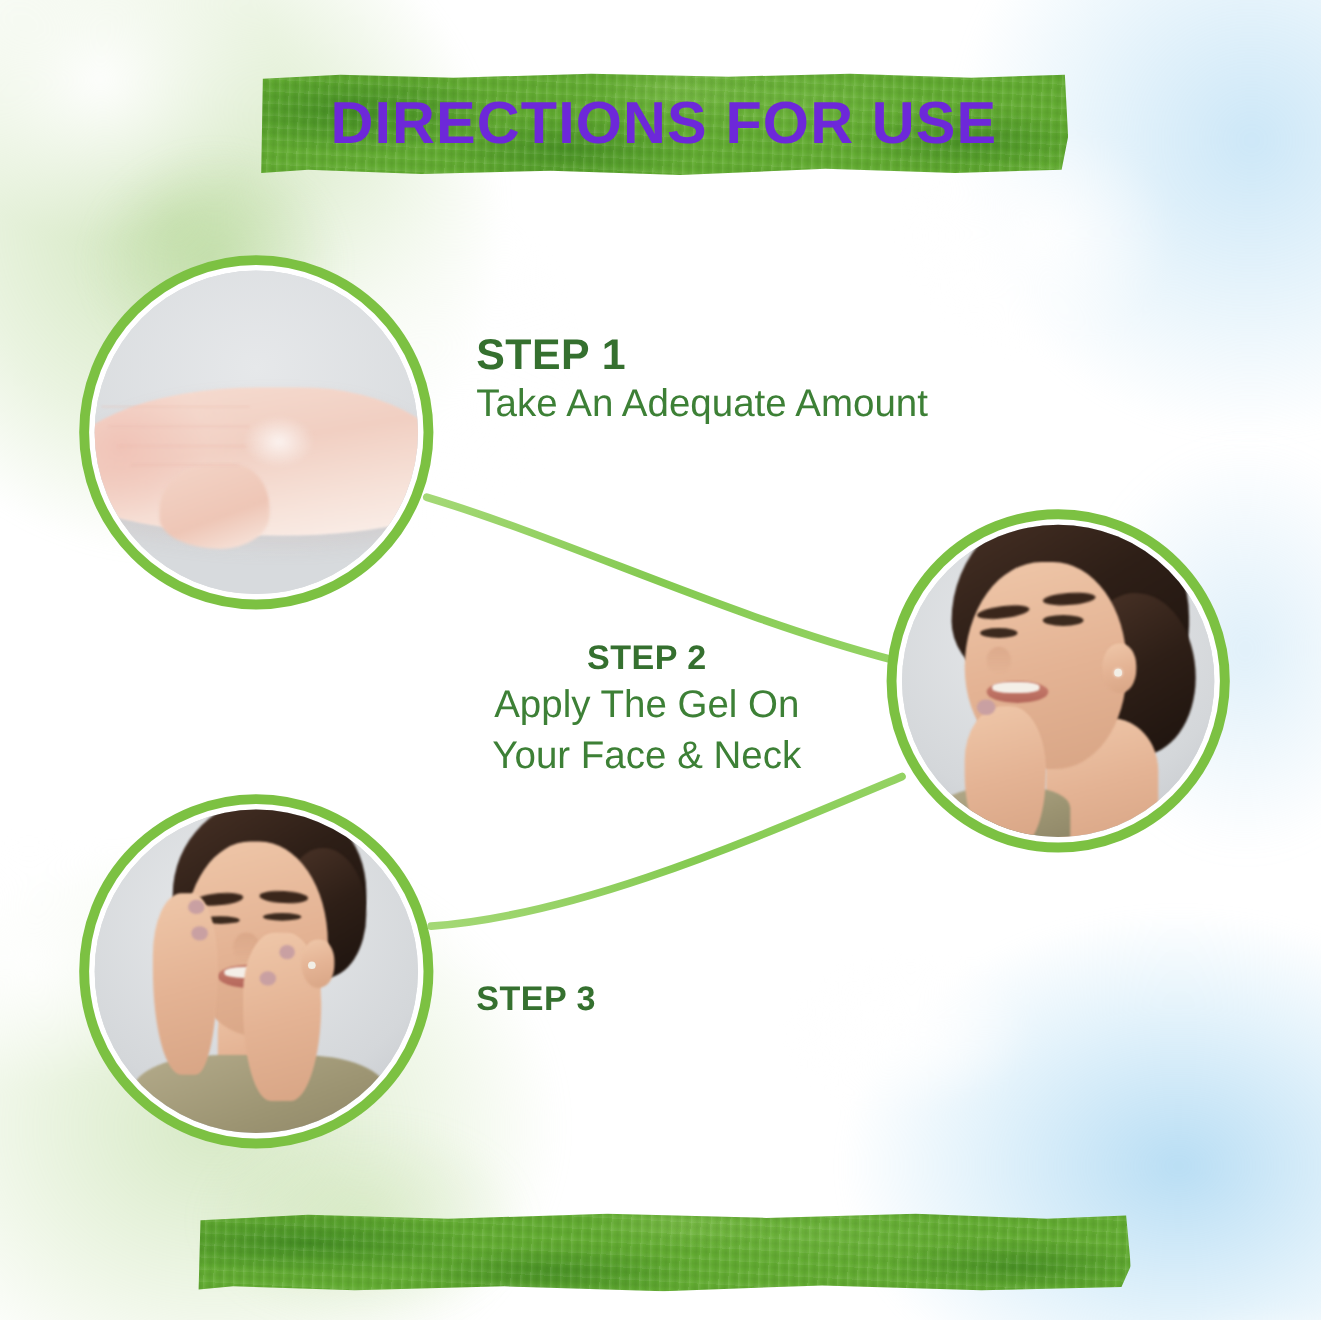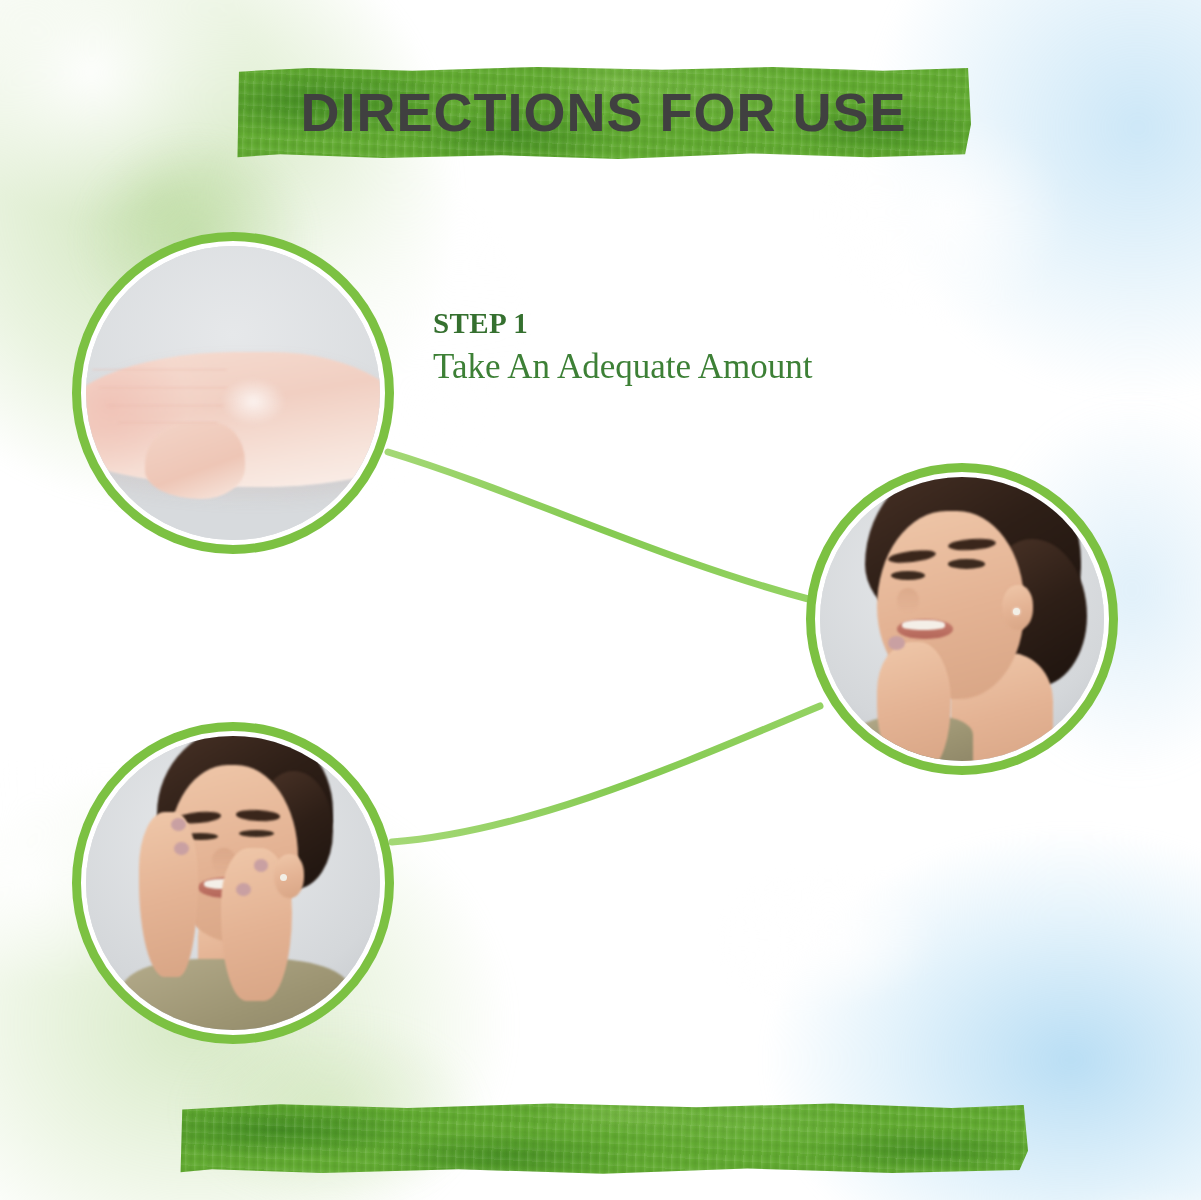--- a/index.html
+++ b/index.html
@@ -114,21 +114,21 @@
     content: "";
     position: absolute;
     left: 0; top: 0; right: 0; bottom: 0;
     background-image:
       repeating-linear-gradient(92deg, rgba(255,255,255,0.10) 0px, rgba(255,255,255,0) 3px, rgba(0,0,0,0.05) 6px, rgba(255,255,255,0) 9px),
       repeating-linear-gradient(3deg, rgba(255,255,255,0.08) 0px, rgba(255,255,255,0) 4px, rgba(0,0,0,0.04) 7px, rgba(255,255,255,0) 11px);
     opacity: 0.9;
   }
   .banner-text {
     position: relative;
-    color: #404040;
+    color: #6d28d9;
     font-weight: 700;
     white-space: nowrap;
     letter-spacing: 0.5px;
     text-align: center;
   }
 
   #title-banner {
     left: 236px; top: 66px;
     width: 735px; height: 94px;
   }
@@ -270,22 +270,22 @@
     font-weight: 700;
     color: #35702f;
     letter-spacing: 0.4px;
   }
   .step-desc {
     color: #3d8036;
     font-weight: 400;
   }
 
   #step-1-text { left: 433px; top: 303px; text-align: left; }
-  #step-1-text .step-label { font-size: 29px; line-height: 40px; font-family: Liberation Serif, serif; }
-  #step-1-text .step-desc  { font-size: 35px; line-height: 47px; font-family: Liberation Serif, serif; }
+  #step-1-text .step-label { font-size: 39px; line-height: 40px; }
+  #step-1-text .step-desc  { font-size: 35px; line-height: 47px; }
 
   #step-2-text { left: 423px; top: 578px; width: 330px; text-align: center; }
   #step-2-text .step-label { font-size: 31px; line-height: 40px; }
   #step-2-text .step-desc  { font-size: 35px; line-height: 46px; }
 
   #step-3-text { left: 433px; top: 888px; text-align: left; }
   #step-3-text .step-label { font-size: 31px; line-height: 40px; }
   #step-3-text .step-desc  { font-size: 35px; line-height: 47px; }
 </style>
 </head>
@@ -376,20 +376,25 @@
            border-radius:48% 44% 30% 38% / 40% 48% 54% 50%;"></div>
       <div class="nail soft" style="left:24%; top:56%; width:6%; height:5%;"></div>
 
       <div class="skin soft" style="left:64%; top:38%; width:11%; height:16%;
            border-radius:50% 46% 48% 52%;"></div>
       <div style="position:absolute; left:68%; top:46%; width:2.6%; height:2.6%;
            background:#f2efe6; border-radius:50%; box-shadow:0 0 3px rgba(255,255,255,0.9);"></div>
     </div>
   </div>
 
+  <div class="step-text" id="step-2-text">
+    <div class="step-label">STEP 2</div>
+    <div class="step-desc">Apply The Gel On</div>
+    <div class="step-desc">Your Face &amp; Neck</div>
+  </div>
 
   <div class="step-circle" id="circle-3">
     <div class="photo">
       <div class="face-bg"></div>
 
       <div class="hair soft" style="left:24%; top:-4%; width:60%; height:50%;
            border-radius:52% 48% 44% 56% / 62% 60% 38% 40%;"></div>
       <div class="hair soft" style="left:58%; top:12%; width:26%; height:40%;
            border-radius:48% 52% 50% 50%;"></div>
 
@@ -422,19 +427,20 @@
       <div class="nail soft" style="left:51%; top:50%; width:5%; height:4.4%;"></div>
 
       <div class="skin soft" style="left:64%; top:40%; width:10%; height:15%;
            border-radius:50% 46% 48% 52%;"></div>
       <div style="position:absolute; left:66%; top:47%; width:2.4%; height:2.4%;
            background:#f2efe6; border-radius:50%;"></div>
     </div>
   </div>
 
   <div class="step-text" id="step-3-text">
+    <div class="step-label">STEP 3</div>
   </div>
 
   <div class="banner" id="footer-banner">
     <div class="banner-paint"></div>
   </div>
 
 </div>
 
 </body></html>

